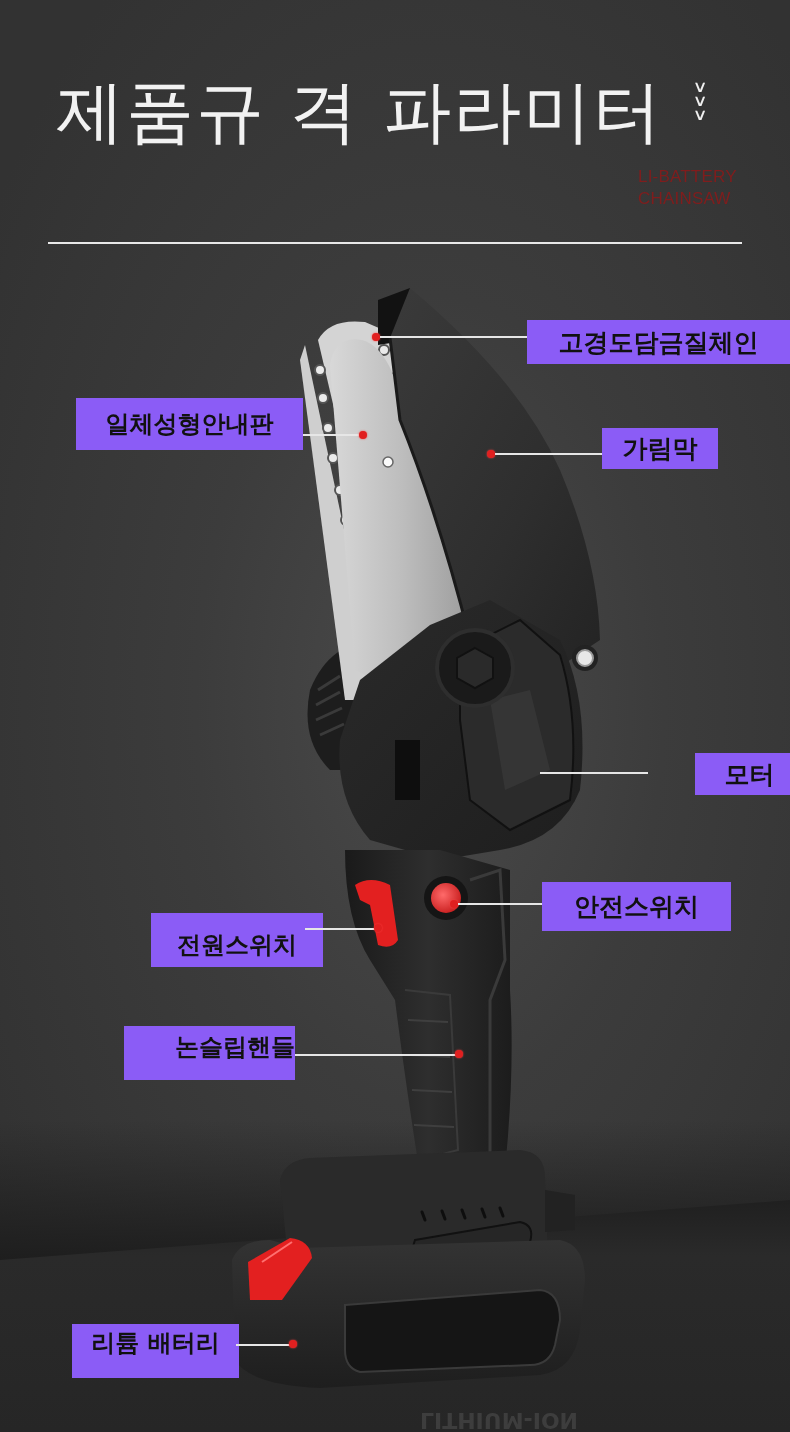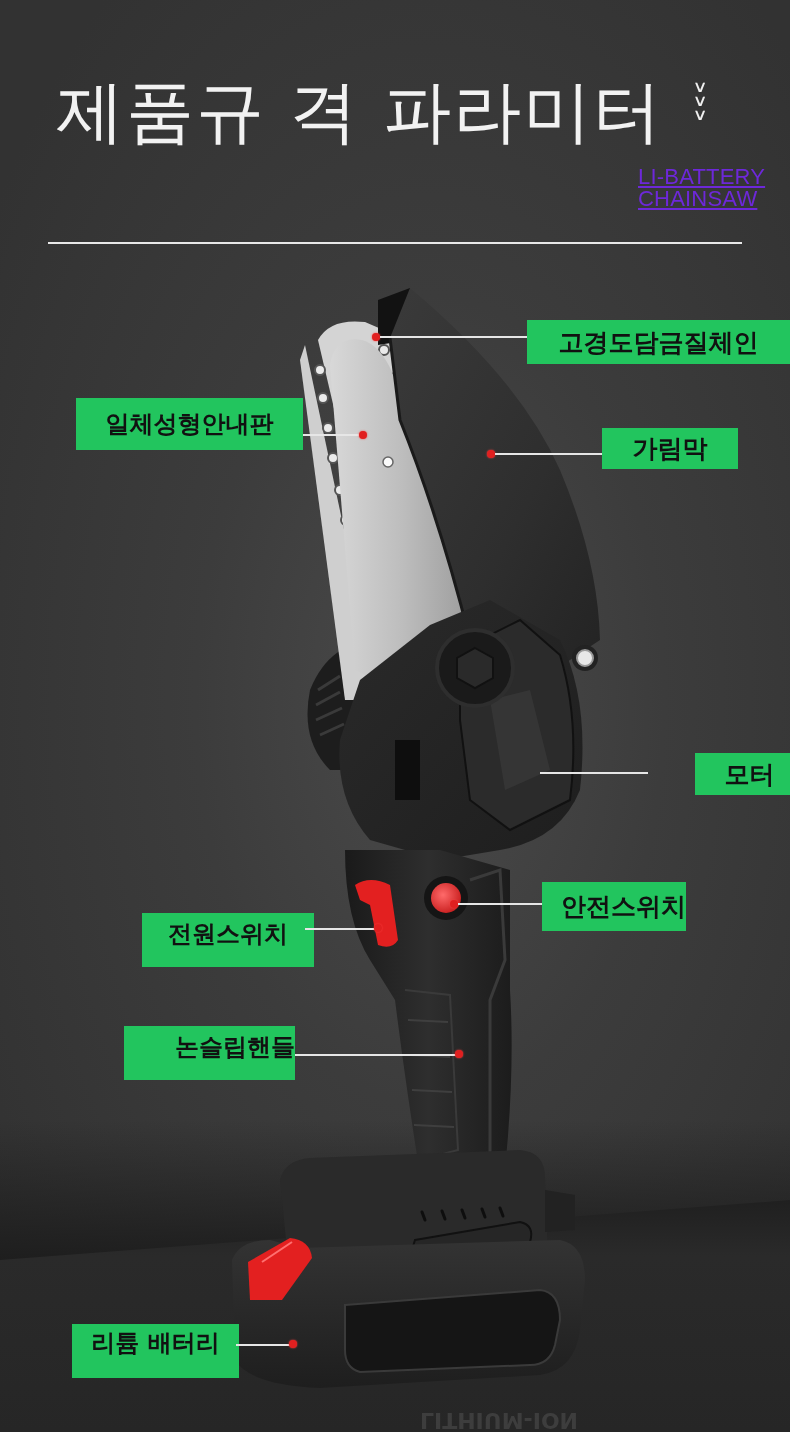--- a/index.html
+++ b/index.html
@@ -28,32 +28,32 @@
       letter-spacing: 2px; line-height: 1;
     }
     .chevrons {
       position: absolute; left: 688px; top: 80px; width: 24px;
       color: #f0f0f0; font-size: 16px; line-height: 14px; text-align: center;
       font-family: "DejaVu Sans", sans-serif;
     }
     .chevrons span { display: block; transform: scaleX(1.3); }
     .subtitle {
       position: absolute; left: 638px; top: 166px;
-      color: #6d28d9; font-size: 22px; line-height: 22px;
-      font-family: "Liberation Sans", sans-serif; letter-spacing: 0.2px; text-decoration: underline;
+      color: #7f1d1d; font-size: 17px; line-height: 22px;
+      font-family: "Liberation Sans", sans-serif; letter-spacing: 0.2px;
     }
     .subtitle div { white-space: nowrap; }
     .divider {
       position: absolute; left: 48px; top: 242px; width: 694px; height: 2px;
       background: #e8e8e8;
     }
 
     
     .label {
-      position: absolute; background: #22c55e; color: #111;
+      position: absolute; background: #8b5cf6; color: #111;
       font-family: "DejaVu Sans", sans-serif; font-weight: bold;
       display: flex; align-items: center; justify-content: center;
       white-space: nowrap;
     }
     .leader {
       position: absolute; height: 2px; background: #e6e6e6;
     }
     .dot {
       position: absolute; width: 8px; height: 8px; border-radius: 50%;
       background: #e02020; box-shadow: 0 0 2px #ff4040;
@@ -208,36 +208,36 @@
 </div>
 
 <div class="label" style="left:76px;top:398px;width:227px;height:52px;font-size:24px;">
   <span>일체성형안내판</span>
 </div>
 <div class="leader" style="left:303px;top:434px;width:58px;"></div>
 <div class="dot" style="left:359px;top:431px;"></div>
 
 <div class="dot" style="left:487px;top:450px;"></div>
 <div class="leader" style="left:495px;top:453px;width:108px;"></div>
-<div class="label" style="left:602px;top:428px;width:136px;height:41px;font-size:25px;">
+<div class="label" style="left:602px;top:428px;width:116px;height:41px;font-size:25px;">
   <span>가림막</span>
 </div>
 
 <div class="leader" style="left:540px;top:772px;width:108px;"></div>
 <div class="label" style="left:647px;top:753px;width:109px;height:42px;font-size:25px;margin-left:48px;">
   <span>모터</span>
 </div>
 
 <div class="dot" style="left:450px;top:900px;"></div>
 <div class="leader" style="left:458px;top:903px;width:84px;"></div>
-<div class="label" style="left:542px;top:882px;width:144px;height:49px;font-size:25px;justify-content:flex-end;">
+<div class="label" style="left:542px;top:882px;width:189px;height:49px;font-size:25px;">
   <span>안전스위치</span>
 </div>
 
-<div class="label" style="left:142px;top:913px;width:172px;height:54px;font-size:24px;">
+<div class="label" style="left:151px;top:913px;width:172px;height:54px;font-size:24px;align-items:flex-end;">
   <span style="position:relative;top:-6px;">전원스위치</span>
 </div>
 <div class="leader" style="left:305px;top:928px;width:70px;"></div>
 <div class="dot" style="left:374px;top:924px;"></div>
 
 <div class="label" style="left:124px;top:1026px;width:171px;height:54px;font-size:24px;justify-content:flex-end;">
   <span style="position:relative;top:-6px;">논슬립핸들</span>
 </div>
 <div class="leader" style="left:295px;top:1054px;width:162px;"></div>
 <div class="dot" style="left:455px;top:1050px;"></div>

